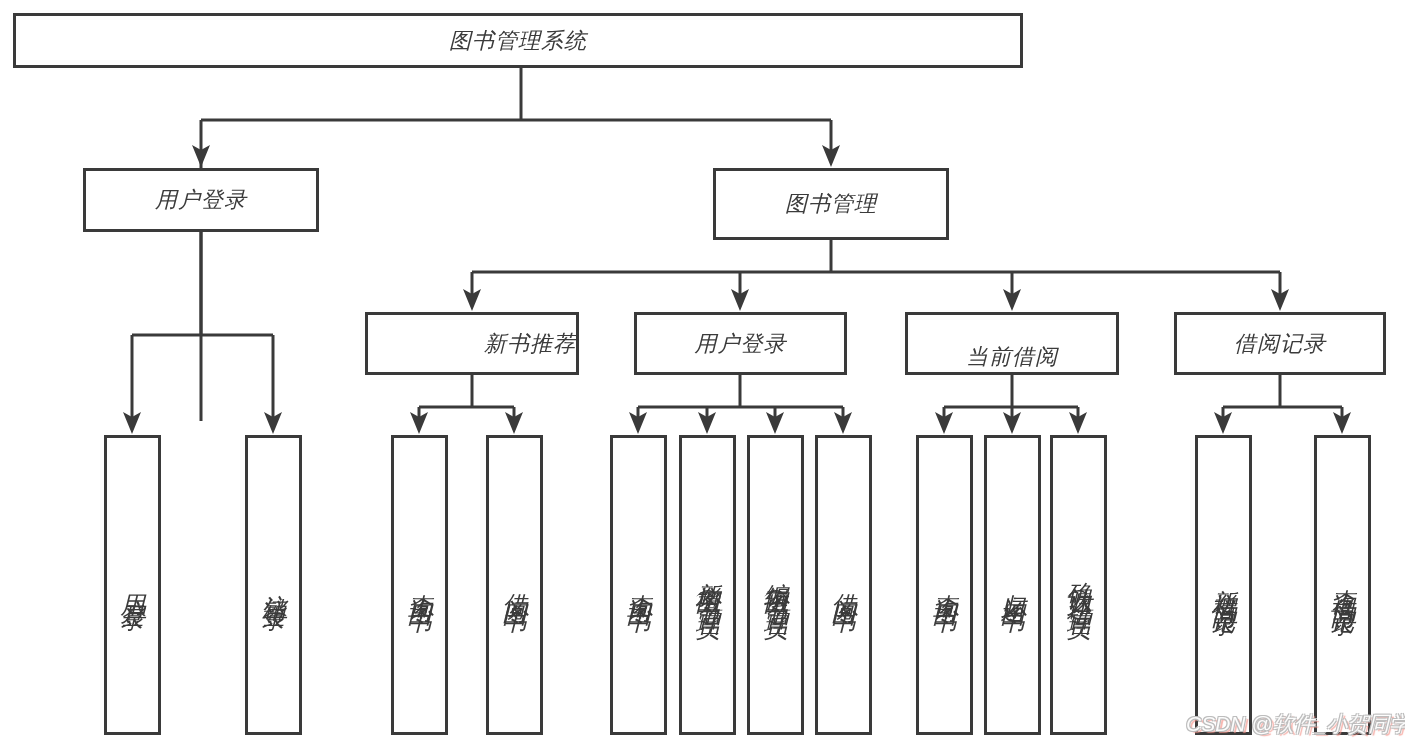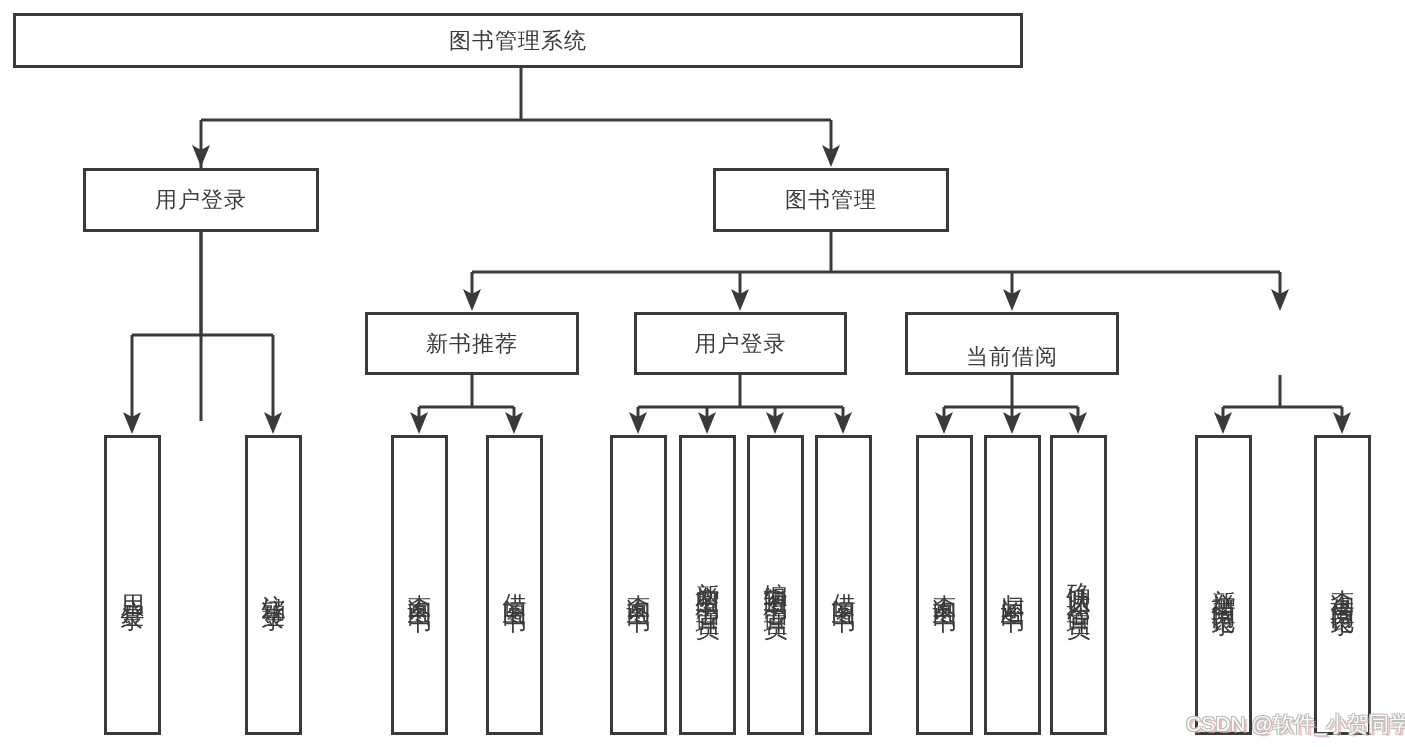--- a/index.html
+++ b/index.html
@@ -7,20 +7,21 @@
     padding: 0;
     background: #ffffff;
     font-family: "Liberation Sans", sans-serif;
   }
   .canvas {
     position: relative;
     width: 1405px;
     height: 747px;
     background: #ffffff;
     overflow: hidden;
+    font-style: italic;
   }
   .connectors {
     position: absolute;
     left: 0;
     top: 0;
     width: 1405px;
     height: 747px;
   }
   .node {
     position: absolute;
@@ -135,33 +136,36 @@
     </g>
   </svg>
 
   <div class="node htext" style="left:13px; top:13px; width:1010px; height:55px;">
     <span>图书管理系统</span>
   </div>
 
   <div class="node htext" style="left:83px; top:168px; width:236px; height:64px;">
     <span>用户登录</span>
   </div>
-  <div class="node htext" style="left:713px; top:168px; width:236px; height:64px;">
+  <div class="node htext" style="left:713px; top:168px; width:236px; height:72px;">
     <span>图书管理</span>
   </div>
 
-  <div class="node htext" style="left:365px; top:312px; width:214px; height:63px;">
+  <div class="node htext" style="left:365px; top:312px; width:214px; height:63px;justify-content:flex-end;">
     <span>新书推荐</span>
   </div>
   <div class="node htext" style="left:634px; top:312px; width:213px; height:63px;">
     <span>用户登录</span>
   </div>
   <div class="node htext" style="left:905px; top:312px; width:214px; height:63px;align-items:flex-end;">
     <span>当前借阅</span>
   </div>
+  <div class="node htext" style="left:1174px; top:312px; width:212px; height:63px;">
+    <span>借阅记录</span>
+  </div>
 
   <div class="node leaf" style="left:104px; top:435px; width:57px; height:300px;">
     <span class="vtext">用户登录</span>
   </div>
   <div class="node leaf" style="left:245px; top:435px; width:57px; height:300px;">
     <span class="vtext">注销登录</span>
   </div>
 
   <div class="node leaf" style="left:391px; top:435px; width:57px; height:300px;">
     <span class="vtext">查询图书</span>

